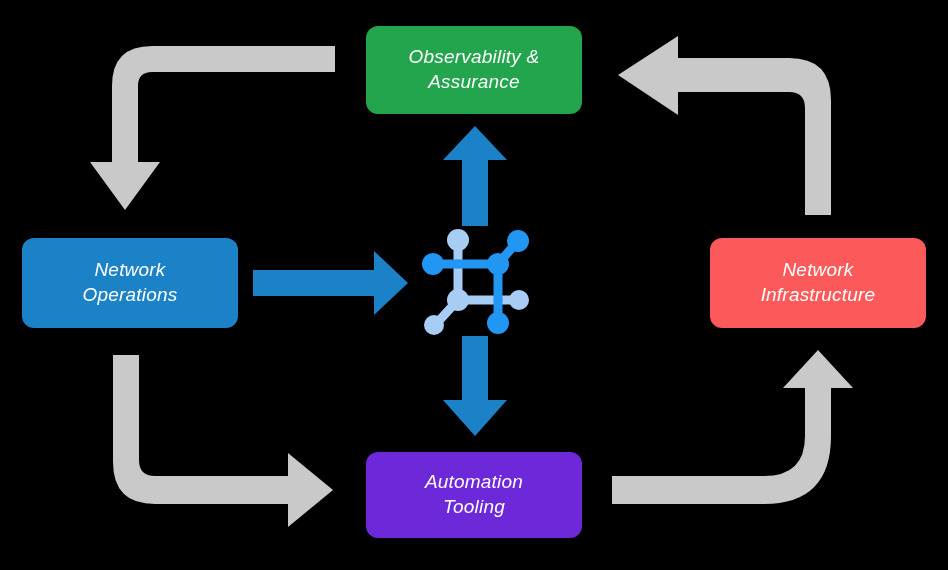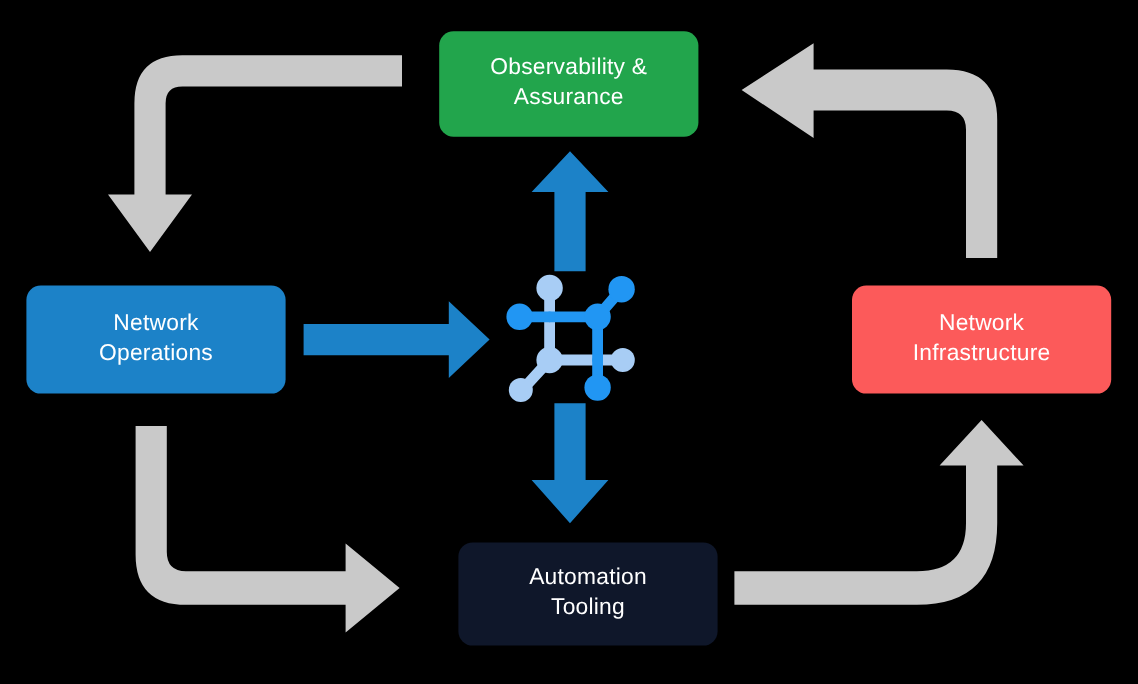--- a/index.html
+++ b/index.html
@@ -30,20 +30,21 @@
     display: flex;
     align-items: center;
     justify-content: center;
     text-align: center;
     color: #ffffff;
     font-size: 19px;
     line-height: 1.3;
     letter-spacing: 0.2px;
     box-sizing: border-box;
     padding: 6px 18px;
+    font-style: italic;
   }
   .node-box .label {
     white-space: pre-line;
     display: block;
   }
   #box-observability {
     left: 366px;
     top: 26px;
     width: 216px;
     height: 88px;
@@ -213,18 +214,18 @@
   <div class="node-box" id="box-operations" style="background:#1C82C8;">
     <span class="label">Network
 Operations</span>
   </div>
 
   <div class="node-box" id="box-infrastructure" style="background:#FC5A5A;">
     <span class="label">Network
 Infrastructure</span>
   </div>
 
-  <div class="node-box" id="box-automation" style="background:#0f172a;margin-left:16px;">
+  <div class="node-box" id="box-automation" style="background:#6d28d9;">
     <span class="label">Automation
 Tooling</span>
   </div>
 
 </div>
 
 </body></html>

